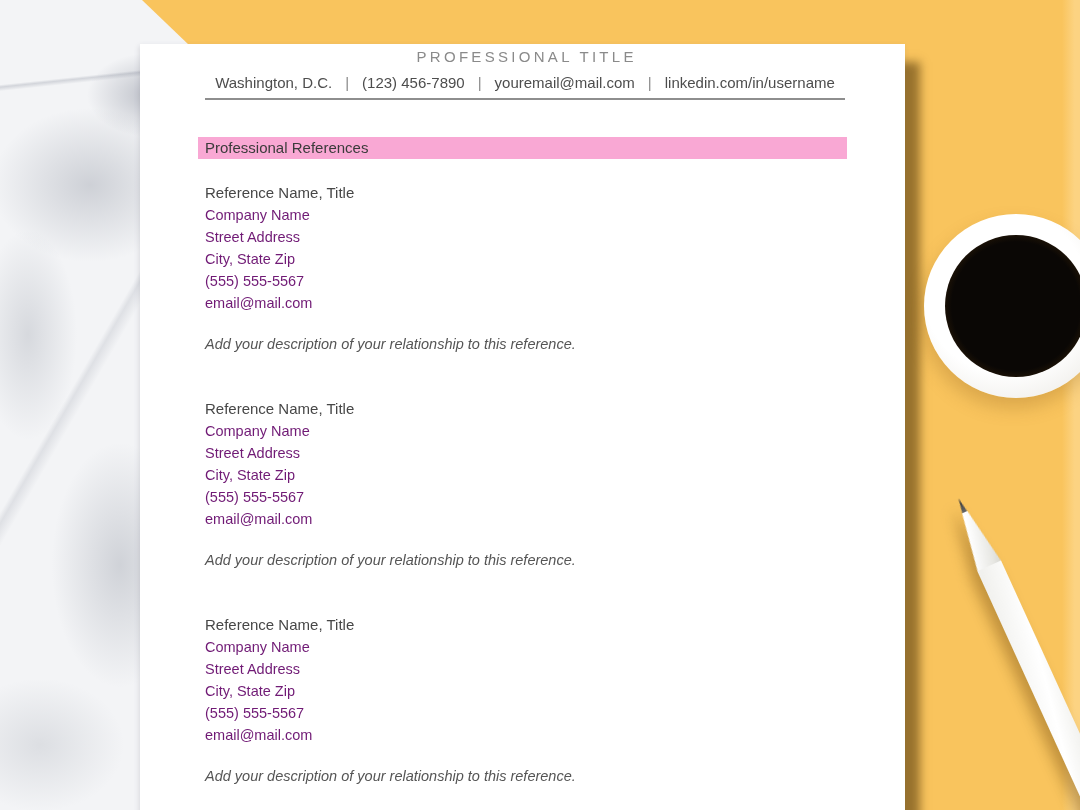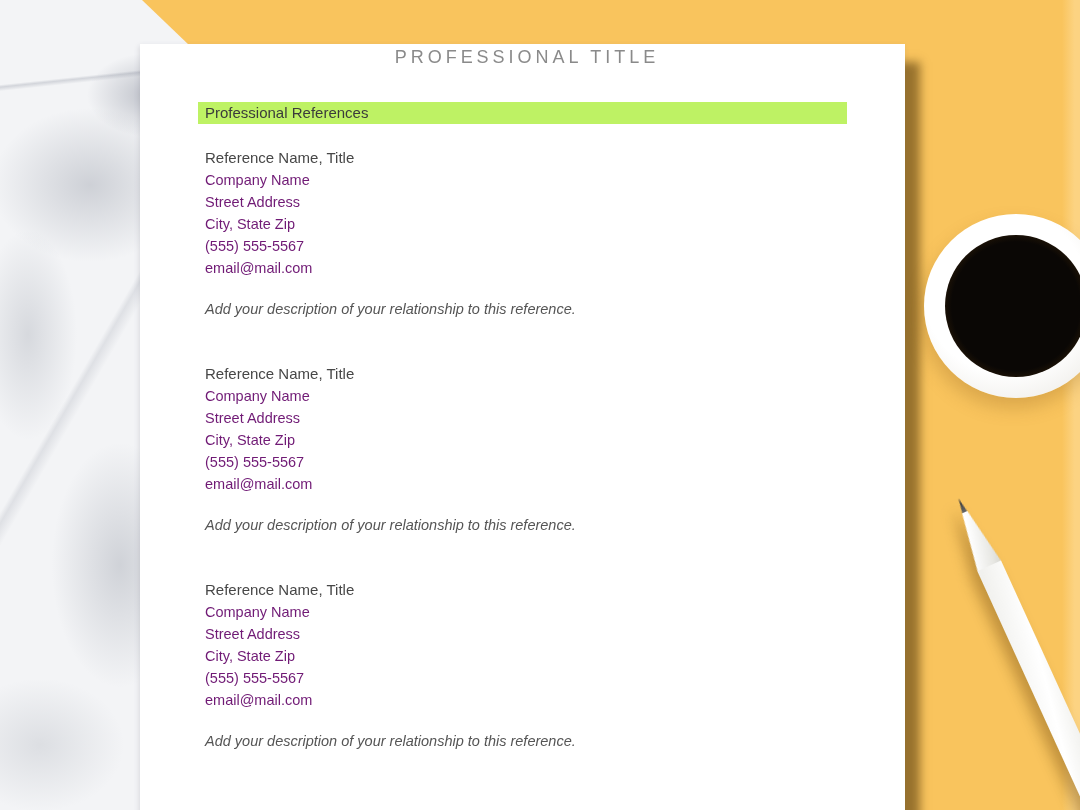--- a/index.html
+++ b/index.html
@@ -36,30 +36,30 @@
     background:#ffffff; box-sizing:border-box; padding:0 60px 0 65px;
     box-shadow: 18px 15px 9px -3px rgba(73,48,7,0.55), -1px 2px 5px rgba(110,110,125,0.20);
   }
   .name {
     margin-top:48px; text-align:center; line-height:36px;
     font-size:31px; letter-spacing:0.24em; word-spacing:0.40em; text-indent:0.24em;
     color:#2d2d2d;
   }
   .prof-title {
     margin-top:5px; text-align:center; line-height:16px;
-    font-size:18px; letter-spacing:0.22em; text-indent:0.22em;
+    font-size:15px; letter-spacing:0.22em; text-indent:0.22em;
     color:#8a8a8a;
   }
   .contact-wrap { margin-top:9px; border-bottom:2px solid #8e8e8e; padding-bottom:6px; }
   .contact { text-align:center; font-size:15px; line-height:18px; color:#4d4d4d; }
   .contact .sep { margin:0 13px; color:#8a8a8a; }
 
   .section-bar {
     margin:37px -2px 0 -7px; padding:0 11px 0 7px;
-    background:#bef264; color:#3b3b3b; font-size:15px; line-height:22px;
+    background:#f9a8d4; color:#3b3b3b; font-size:15px; line-height:22px;
   }
 
   .ref { margin-top:23px; }
   .ref + .ref { margin-top:43px; }
   .ref p { margin:0; font-size:14.5px; line-height:22px; color:#701a75; }
   .ref .ref-title { font-weight:normal; font-size:15px; color:#474747; }
   .ref .ref-note { font-style:italic; color:#555555;margin-top:19px; }
 
   
   .cup {
@@ -98,20 +98,25 @@
 </style>
 </head>
 <body>
 
 <div class="surface-edge"></div>
 <div class="marble"></div>
 
 <div class="page">
   <div class="prof-title">PROFESSIONAL TITLE</div>
 
+  <div class="contact-wrap">
+    <div class="contact">
+      <span>Washington, D.C.</span><span class="sep">|</span><span>(123) 456-7890</span><span class="sep">|</span><span>youremail@mail.com</span><span class="sep">|</span><span>linkedin.com/in/username</span>
+    </div>
+  </div>
 
   <div class="section-bar">Professional References</div>
 
   <div class="ref">
     <p class="ref-title">Reference Name, Title</p>
     <p>Company Name</p>
     <p>Street Address</p>
     <p>City, State Zip</p>
     <p>(555) 555-5567</p>
     <p>email@mail.com</p>

